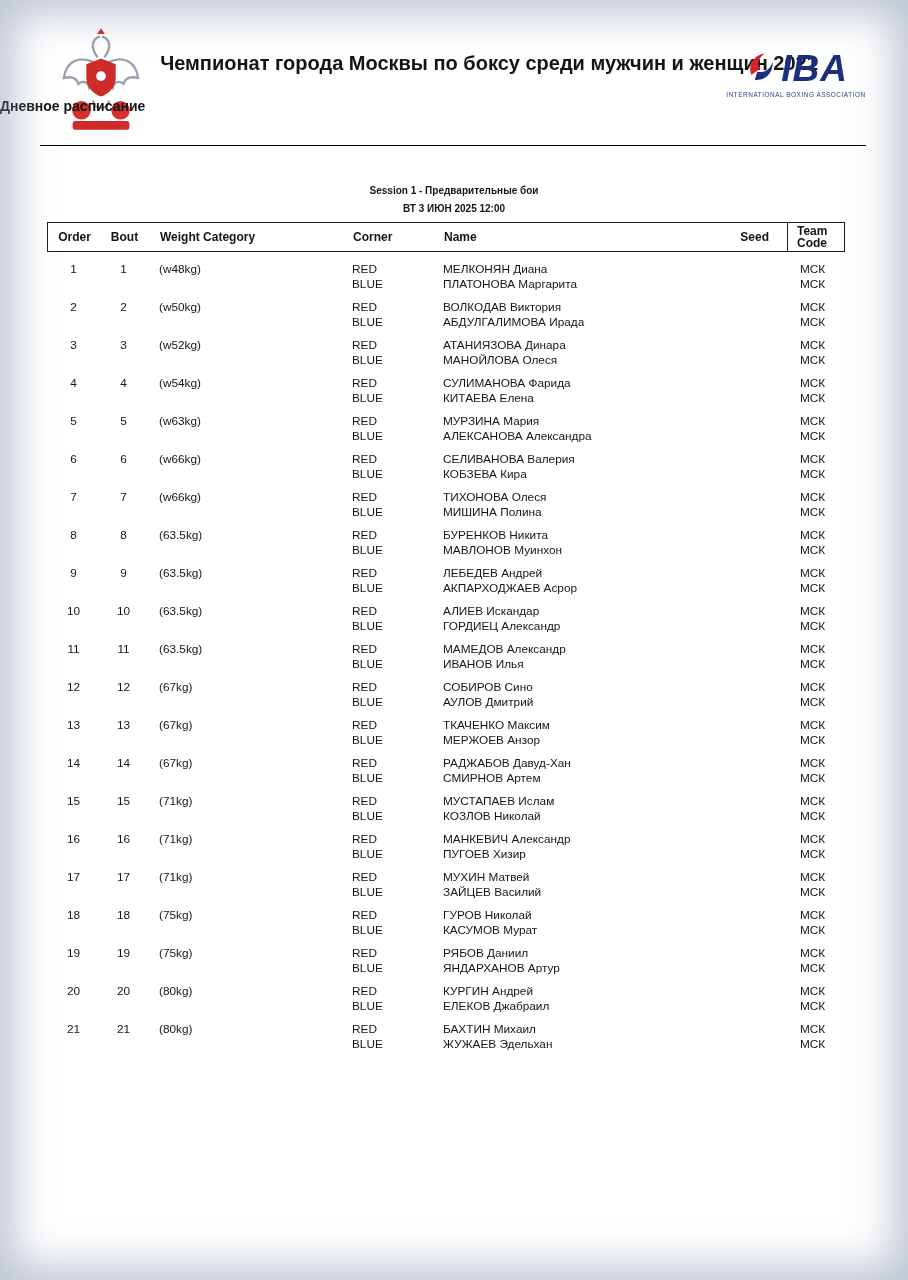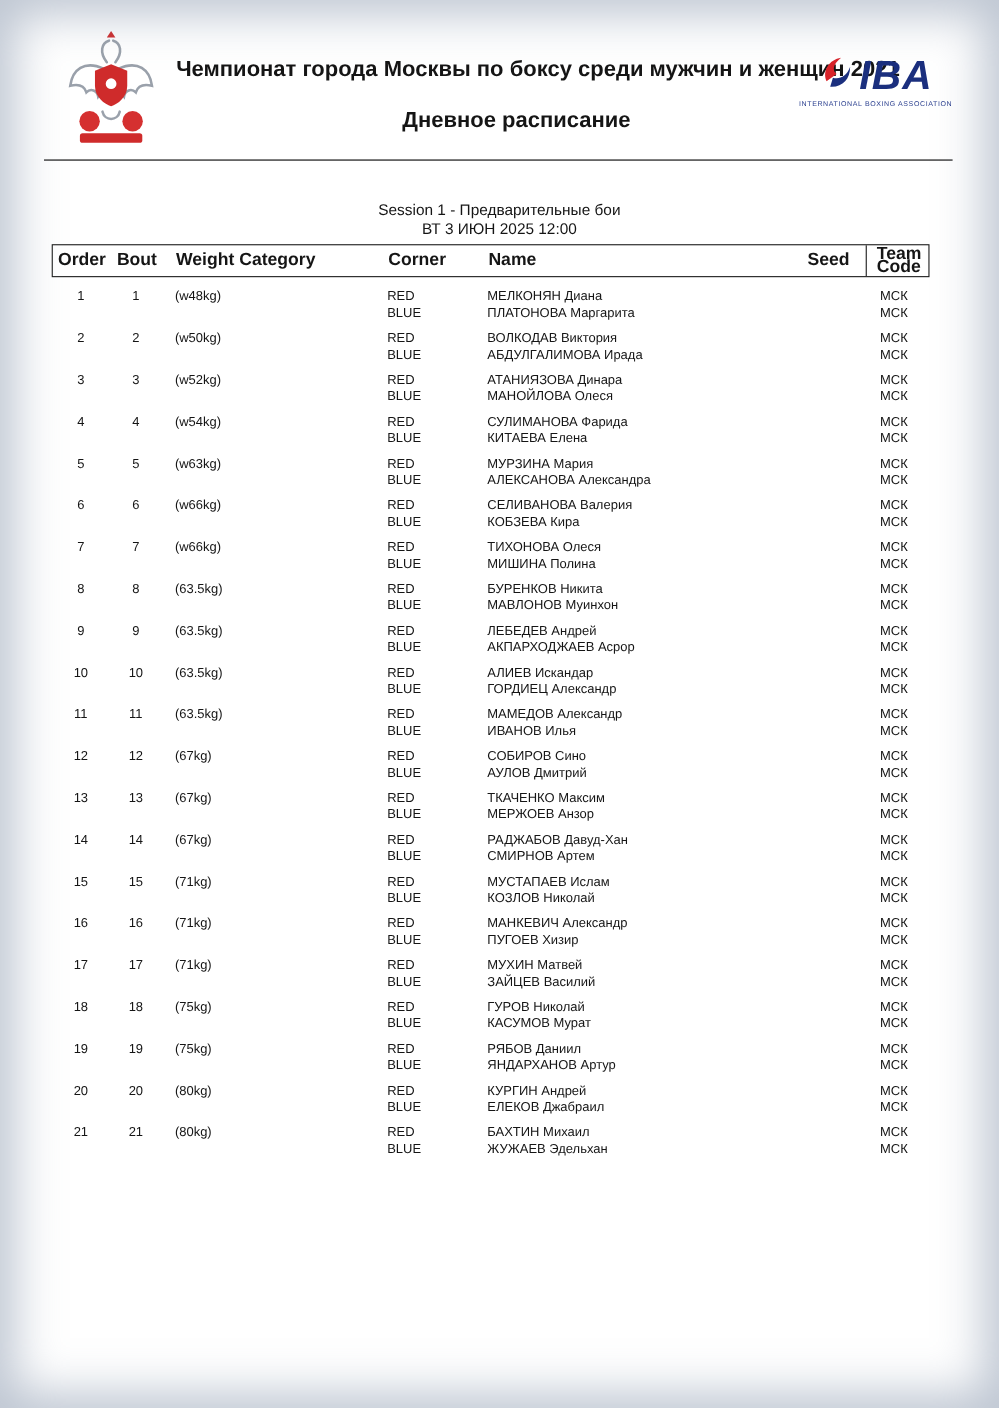--- a/index.html
+++ b/index.html
@@ -17,35 +17,35 @@
   }
   
   .doc-header { position:absolute; top:0; left:0; right:0; height:150px; }
   .emblem { position:absolute; left:57px; top:26px; width:88px; height:108px; }
   .doc-title {
     position:absolute; top:52px; left:70px; right:0;
     text-align:center; font-size:20px; font-weight:bold; white-space:nowrap;
   }
   .doc-subtitle {
     position:absolute; top:98px; left:0; right:0;
-    text-align:center; font-size:20px; font-weight:bold;padding-left:31px;
+    text-align:left; font-size:14px; font-weight:bold;
   }
   .iba { position:absolute; right:38px; top:50px; width:148px; text-align:center; z-index:2; }
   .iba-row { display:flex; align-items:flex-end; justify-content:center; gap:4px; }
   .iba-word { font-size:37px; font-weight:800; font-style:italic; letter-spacing:1px; color:#1b2f7e; line-height:38px; }
   .iba-caption { margin-top:3px; font-size:6.4px; letter-spacing:0.55px; color:#2a3f8f; white-space:nowrap; }
   .rule { position:absolute; top:145px; left:40px; right:42px; border-top:1.6px solid #000; }
   
-  .session { position:absolute; top:182px; left:0; right:0; text-align:center; font-weight:normal; font-size:14px; line-height:17.5px; }
+  .session { position:absolute; top:182px; left:0; right:0; text-align:center; font-weight:bold; font-size:10px; line-height:17.5px; }
   
   .bout-table { position:absolute; top:222px; left:47px; width:798px; }
   .thead, .bout { display:grid; grid-template-columns:53px 47px 193px 90px 1fr 53px 57px; }
   .thead {
     align-items:center; height:30px;
-    font-weight:bold; font-size:16px;
+    font-weight:bold; font-size:12px;
     border-top:1.6px solid #1b1b1b; border-bottom:1.6px solid #1b1b1b;
     border-left:1.2px solid #1b1b1b; border-right:1.2px solid #1b1b1b;
   }
   .th-center { text-align:center; }
   .th-weight { padding-left:12px; }
   .th-corner { padding-left:12px; }
   .th-name { padding-left:13px; }
   .th-seed { text-align:right; padding-right:18px; }
   .th-team { border-left:1.2px solid #1b1b1b; height:100%; display:flex; align-items:center; line-height:12.5px; padding-left:9px; }
   .tbody { padding-top:10px; }

